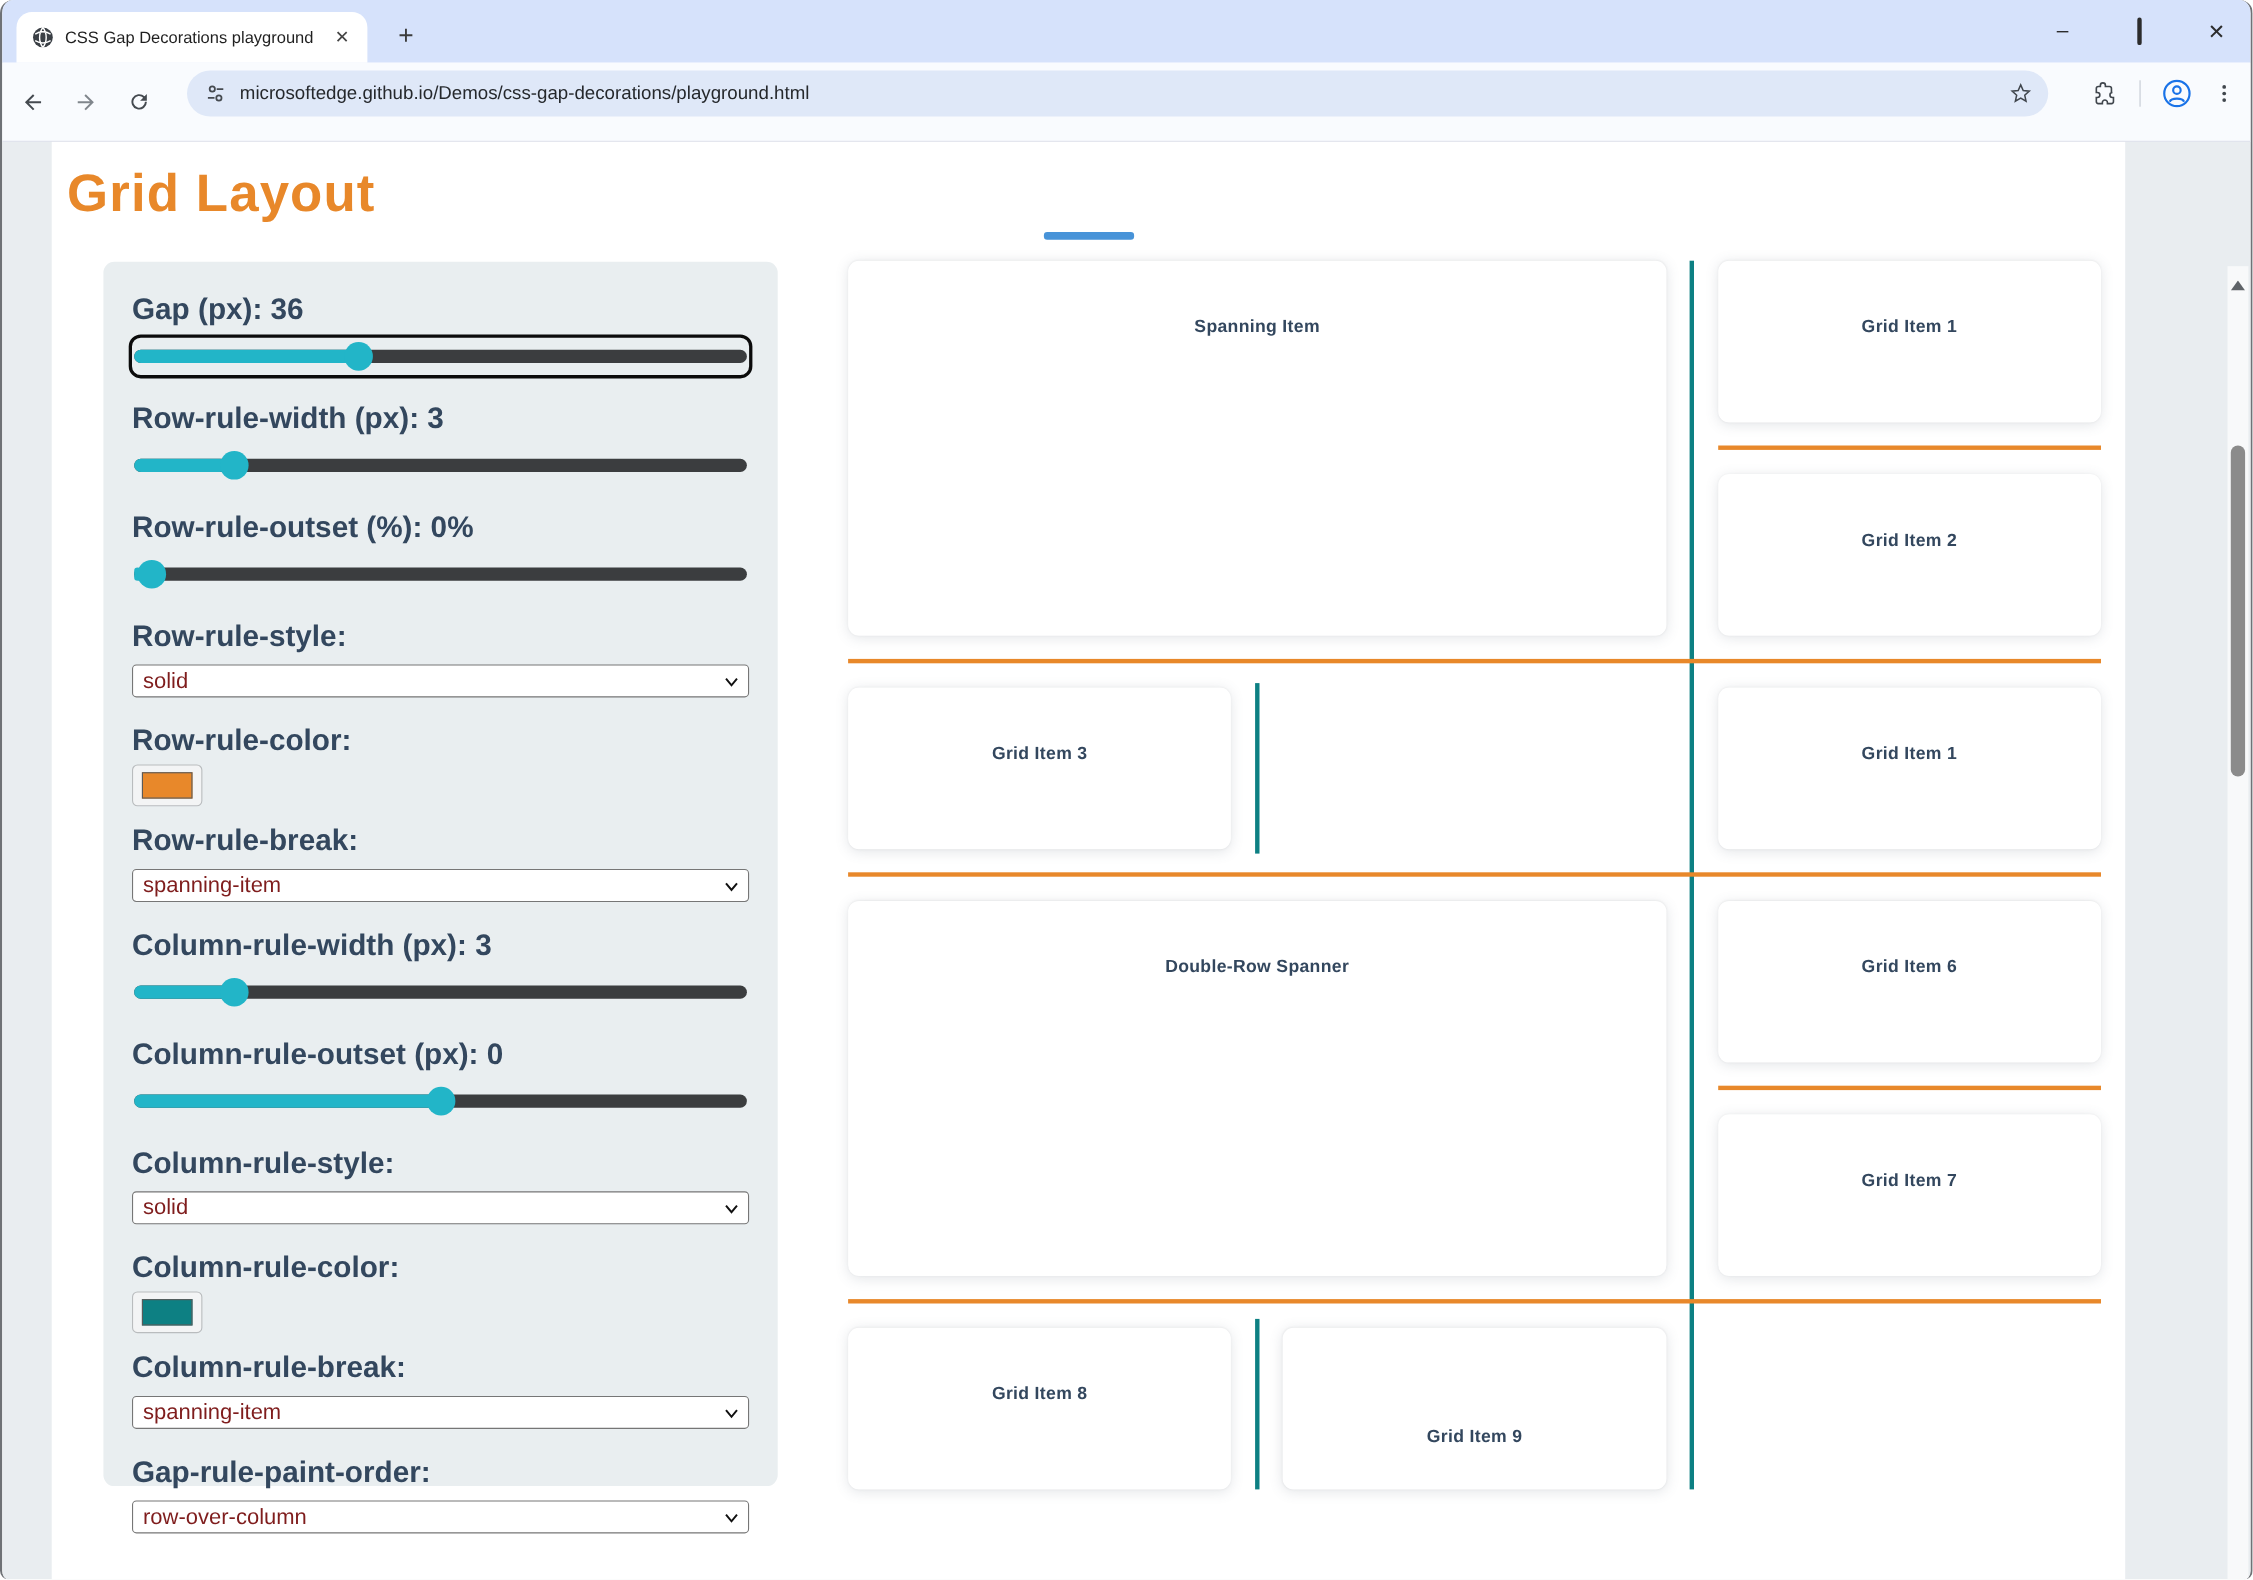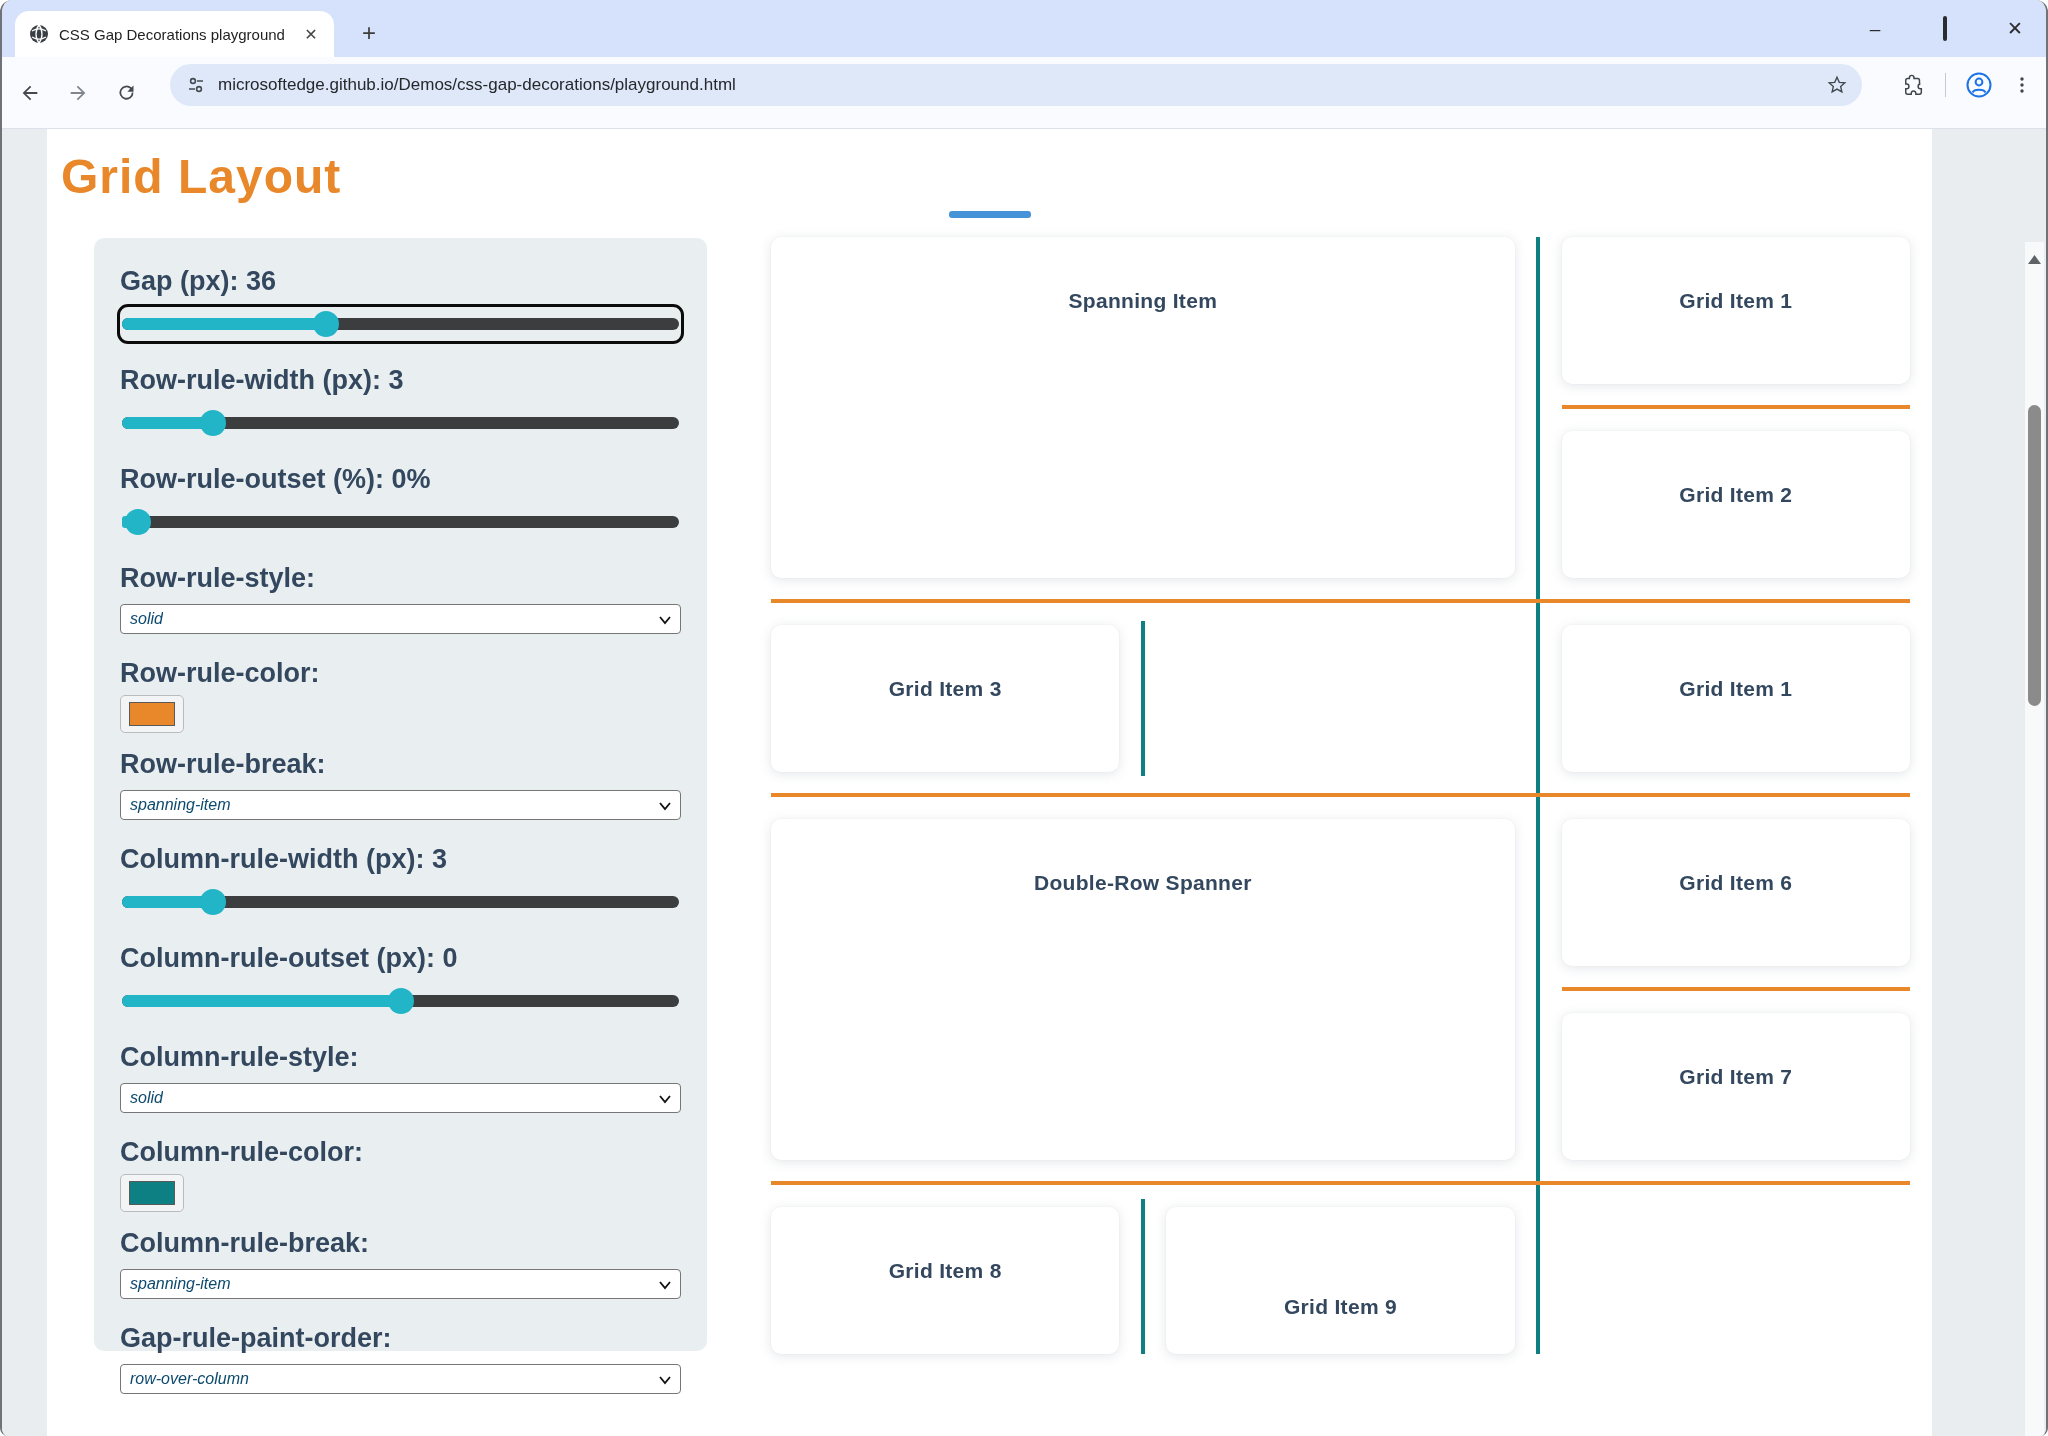--- a/index.html
+++ b/index.html
@@ -47,35 +47,35 @@
   .ctl-label{ display:block; font-size:27px; font-weight:bold; color:var(--ink); margin-bottom:10px; }
   .slider{ position:relative; height:34px; }
   .slider.focused{ outline:3px solid #0b0b0b; outline-offset:0px; border-radius:8px; }
   .slider .track{ position:absolute; left:2px; right:2px; top:11px; height:12px; background:#3b3d3f; border-radius:6px; }
   .slider .fill{ position:absolute; left:2px; top:11px; height:12px; background:var(--teal-accent);
                  border-radius:6px; width:calc(var(--p)*1%); }
   .slider .thumb{ position:absolute; top:4px; width:26px; height:26px; border-radius:50%;
                   background:var(--teal-accent); left:calc(var(--p)/100*(100% - 26px)); }
   .selectbox{ position:relative; height:30px; background:#ffffff; border:1px solid #767676; border-radius:4px;
               display:flex; align-items:center; padding:0 30px 0 9px; }
-  .sel-value{ font-size:16px; color:#0c4a6e; white-space:nowrap; overflow:hidden;font-style:italic; }
+  .sel-value{ font-size:20px; color:#7f1d1d; white-space:nowrap; overflow:hidden; }
   .sel-chev{ position:absolute; right:8px; top:7px; }
   .swatchbox{ width:64px; height:38px; background:#f3f4f5; border:1px solid #b9bcbe; border-radius:5px;
               padding:6px 8px; }
   .swatch-inner{ width:100%; height:100%; border:1px solid #5a5a5a; }
   .ctl.color-ctl{ margin-bottom:16px; }
   .ctl.color-ctl .ctl-label{ margin-bottom:6px; }
   
   .grid{ position:absolute; left:724px; top:108px; width:1139px; height:1117px;
          display:grid; grid-template-columns:repeat(3,1fr); grid-template-rows:repeat(6,1fr);
          column-gap:47px; row-gap:47px; }
   .card{ background:#ffffff; border-radius:10px; position:relative; z-index:3;
          box-shadow:0 2px 12px rgba(90,100,120,.16), 0 0 2px rgba(0,0,0,.05);
          display:flex; justify-content:center; align-items:flex-start; padding-top:52px; }
-  .card span{ font-size:21px; font-weight:bold; color:var(--ink); letter-spacing:.3px; }
+  .card span{ font-size:16px; font-weight:bold; color:var(--ink); letter-spacing:.3px; }
   .rules{ position:absolute; left:724px; top:108px; width:1139px; height:1117px; pointer-events:none; }
   .rule{ position:absolute; }
   .rule.row{ height:4px; background:var(--orange); z-index:2; }
   .rule.column{ width:4px; background:var(--teal-rule); z-index:1; }
   
   .scrollbar{ position:absolute; right:2px; top:113px; width:19px; height:1315px; background:#f8f9fa; }
   .sb-arrow{ position:absolute; left:0; width:19px; height:34px; display:flex; align-items:center; justify-content:center; }
   .sb-arrow svg{ display:block; }
   .sb-thumb{ position:absolute; left:3px; top:163px; width:13px; height:301px; background:#8b8b8b; border-radius:7px; }
   

